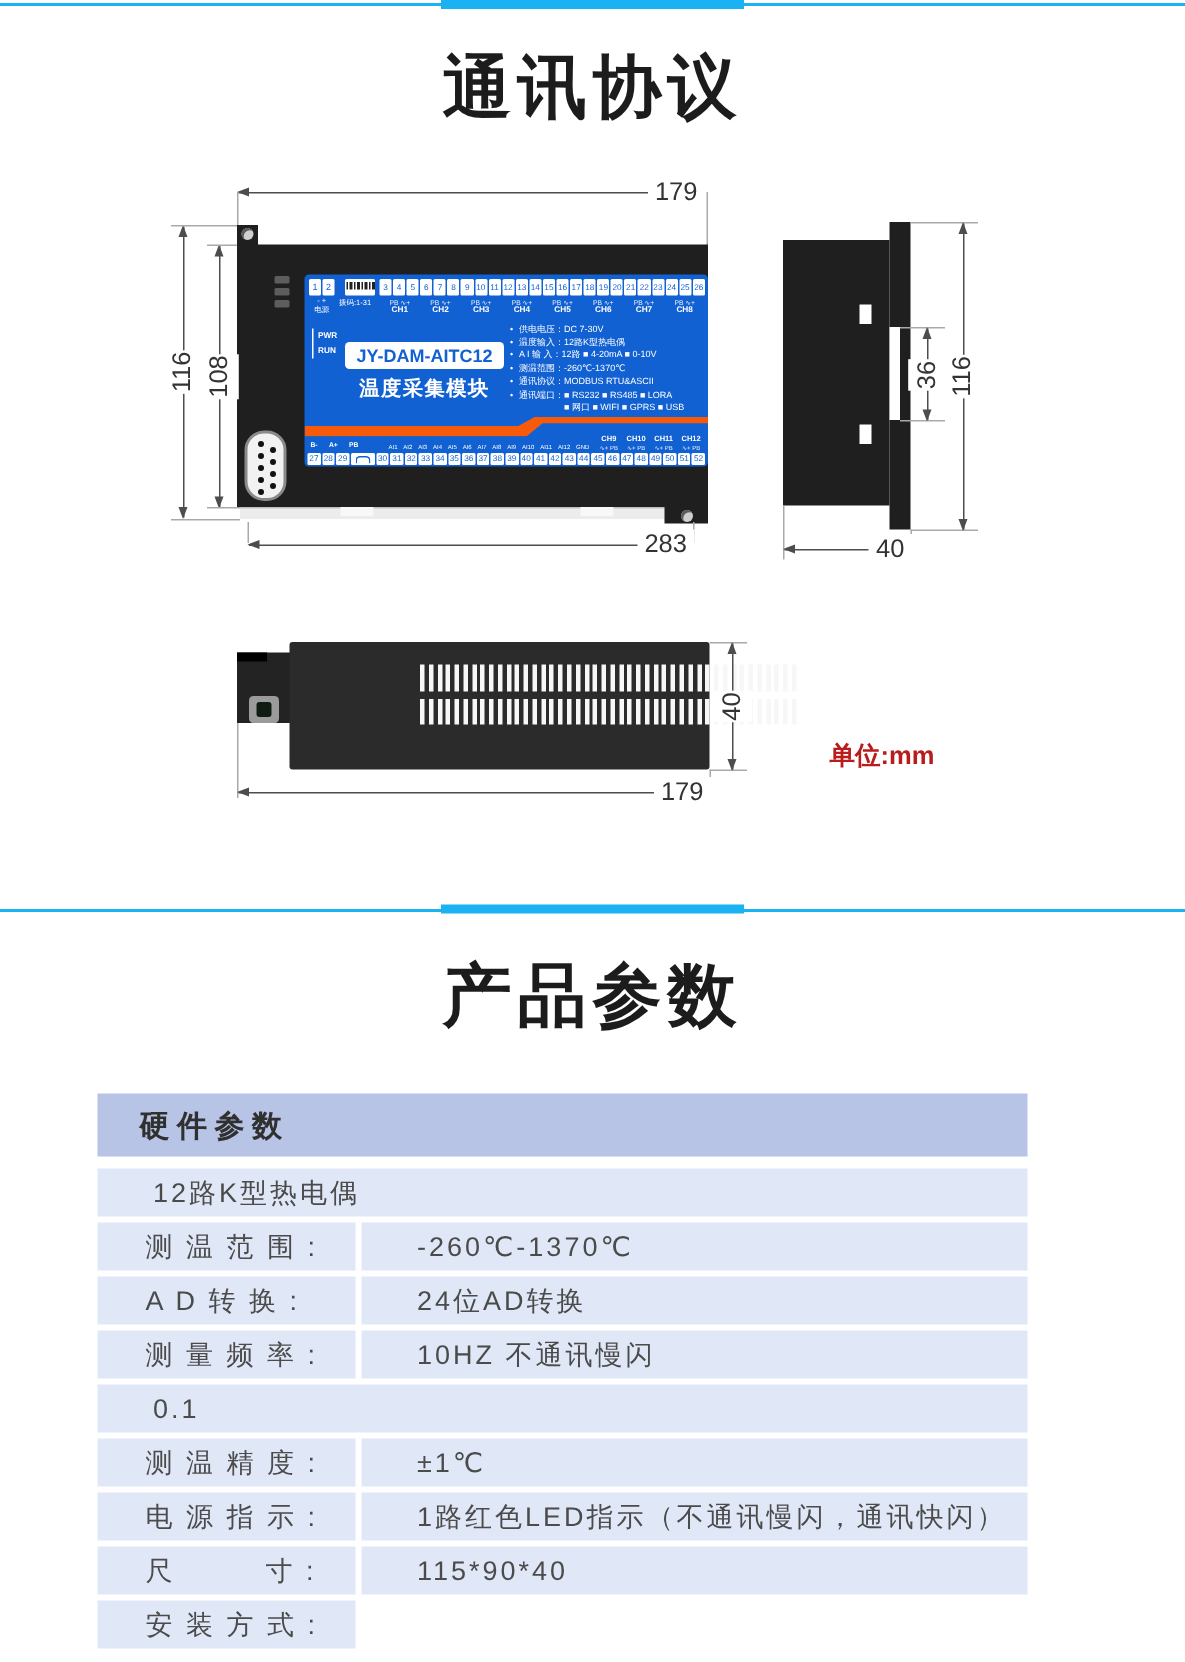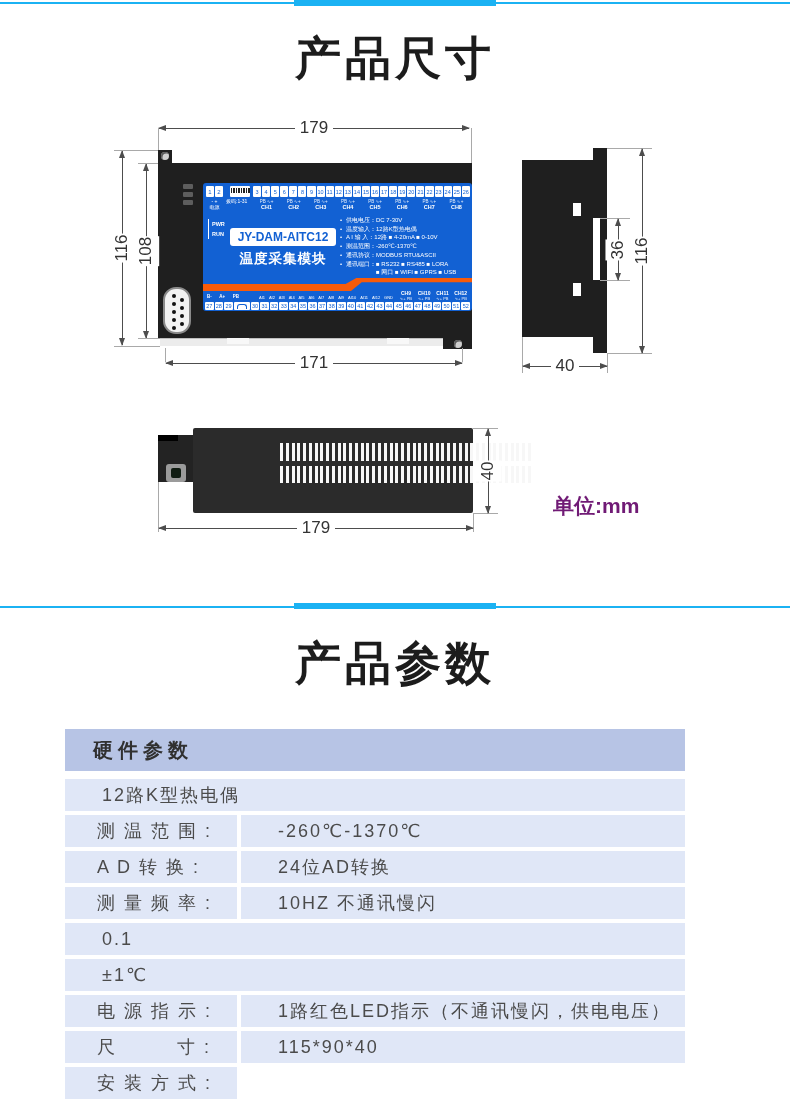--- a/index.html
+++ b/index.html
@@ -14,21 +14,21 @@
   .abs{position:absolute;}
 
   
   .bar-thin{position:absolute;left:0;width:100%;height:2px;background:var(--accent);}
   .bar-thick{position:absolute;width:202px;height:6px;background:var(--accent);}
 
   .sec-title{position:absolute;left:0;width:100%;text-align:center;
     font-size:46px;font-weight:700;letter-spacing:4px;color:#1c1c1c;}
 
   
-  .dim-h{position:absolute;display:flex;align-items:center;justify-content:center;}
+  .dim-h{position:absolute;display:flex;align-items:center;justify-content:flex-end;}
   .dim-h .dl{position:absolute;left:1px;right:1px;top:50%;height:1px;margin-top:-0.5px;background:var(--dim);}
   .dim-h::before,.dim-h::after{content:"";position:absolute;top:50%;margin-top:-3.5px;
     border-top:3.5px solid transparent;border-bottom:3.5px solid transparent;}
   .dim-h::before{left:0;border-right:8px solid var(--dim);}
   .dim-h::after{right:0;border-left:8px solid var(--dim);}
   .dim-h .lbl{position:relative;z-index:2;background:#fff;padding:0 5px;
     font-size:17px;color:#333;}
   .dim-v{position:absolute;display:flex;align-items:center;justify-content:center;}
   .dim-v .dl{position:absolute;top:1px;bottom:1px;left:50%;width:1px;margin-left:-0.5px;background:var(--dim);}
   .dim-v::before,.dim-v::after{content:"";position:absolute;left:50%;margin-left:-3.5px;
@@ -110,42 +110,42 @@
   #bottom-view{left:120px;top:420px;width:430px;height:128px;}
   .bv-ext{left:38px;top:15px;width:36px;height:47px;background:#232323;}
   .bv-extbar{left:38px;top:15px;width:20px;height:6px;background:#000;}
   .bv-main{left:73px;top:8px;width:280px;height:85px;background:#2b2b2b;border-radius:2px;}
   .bv-port{left:46px;top:44px;width:20px;height:18px;background:#9b9b9b;border-radius:3px;}
   .bv-port::after{content:"";position:absolute;left:5px;top:4px;width:10px;height:10px;
     background:#101c12;border-radius:2px;}
   .slat-row{position:absolute;left:87px;width:251px;display:flex;justify-content:space-between;}
   .slat-row i{width:3px;background:#f7f7f7;}
 
-  #unit-label{left:553px;top:492px;font-size:21px;font-weight:700;color:#701a75;}
+  #unit-label{left:553px;top:492px;font-size:17px;font-weight:700;color:#b91c1c;}
 
   
   #param-table{left:65px;top:729px;width:620px;}
   #tbl-header{height:42px;background:var(--tbl-head);display:flex;align-items:center;
     padding-left:28px;font-size:20px;font-weight:700;letter-spacing:5px;color:#303030;}
   #param-rows{margin-top:8px;}
   .t-row{display:flex;height:32px;margin-bottom:4px;}
   .t-label{width:172px;margin-right:4px;background:var(--tbl-row);display:flex;align-items:center;
     padding-left:32px;font-size:18px;letter-spacing:2px;color:var(--txt);white-space:pre;}
   .t-value{flex:1;background:var(--tbl-row);display:flex;align-items:center;
     padding-left:37px;font-size:18px;letter-spacing:2px;color:var(--txt);white-space:pre;}
 </style>
 </head>
 <body>
 
 <div id="page">
 
   <div class="bar-thin" style="top:2px"></div>
   <div class="bar-thick" style="left:294px;top:0"></div>
 
-  <div class="sec-title" style="top:28px">产品尺寸</div>
+  <div class="sec-title" style="top:28px">通讯协议</div>
 
   <div id="front-view" class="abs">
     <div class="dim-h" style="left:48px;top:4px;width:312px;height:18px">
       <span class="dl"></span>
         <span class="lbl">179</span>
     </div>
     <div class="ext" style="left:48px;top:13px;width:1px;height:24px"></div>
     <div class="ext" style="left:361px;top:13px;width:1px;height:37px"></div>
     <div class="dim-v" style="left:2px;top:35px;width:20px;height:196px">
       <span class="dl"></span>
@@ -364,21 +364,21 @@
           <span class="tbox">48</span>
           <span class="tbox">49</span>
           <span class="tbox">50</span>
           <span class="tbox">51</span>
           <span class="tbox">52</span>
         </div>
     </div>
 
     <div class="dim-h" style="left:55px;top:239px;width:298px;height:18px">
       <span class="dl"></span>
-        <span class="lbl">171</span>
+        <span class="lbl">283</span>
     </div>
     <div class="ext" style="left:55px;top:233px;width:1px;height:14px"></div>
     <div class="ext" style="left:352px;top:233px;width:1px;height:14px"></div>
   </div>
 
   <div id="side-view" class="abs">
     <div class="abs sv-body"></div>
     <div class="abs sv-plate"></div>
     <div class="abs sv-notch"></div>
     <div class="abs sv-slot" style="top:88px"></div>
@@ -537,25 +537,26 @@
           <span class="t-value">24位AD转换</span>
         </div>
         <div class="t-row">
           <span class="t-label">测 量 频 率 :</span>
           <span class="t-value">10HZ 不通讯慢闪</span>
         </div>
         <div class="t-row">
           <span class="t-value">0.1</span>
         </div>
         <div class="t-row">
+          <span class="t-label">测 温 精 度 :</span>
           <span class="t-value">±1℃</span>
         </div>
         <div class="t-row">
           <span class="t-label">电 源 指 示 :</span>
-          <span class="t-value">1路红色LED指示（不通讯慢闪，供电电压）</span>
+          <span class="t-value">1路红色LED指示（不通讯慢闪，通讯快闪）</span>
         </div>
         <div class="t-row">
           <span class="t-label">尺　　　寸 :</span>
           <span class="t-value">115*90*40</span>
         </div>
         <div class="t-row">
           <span class="t-label">安 装 方 式 :</span>
         </div>
       </div>
   </div>

